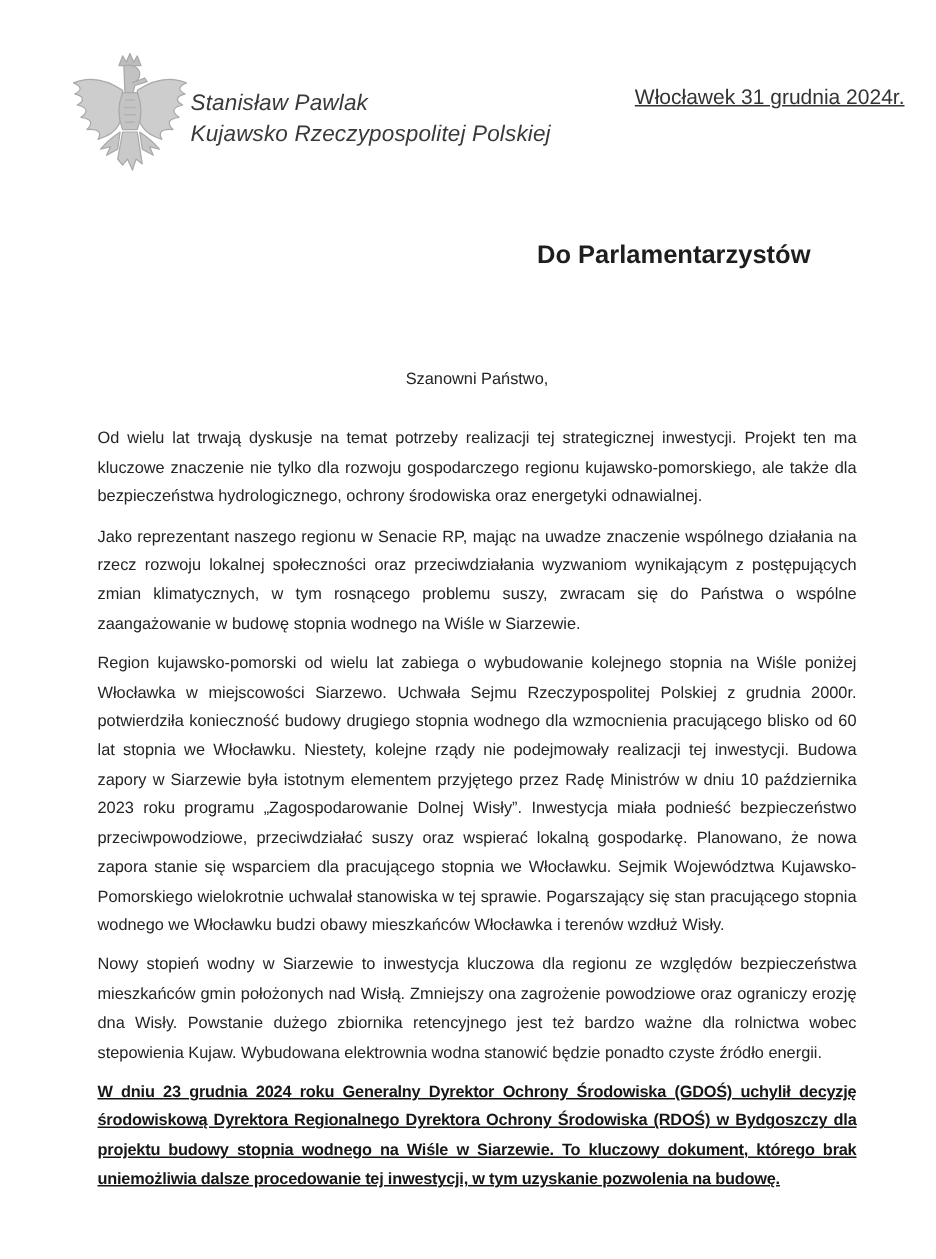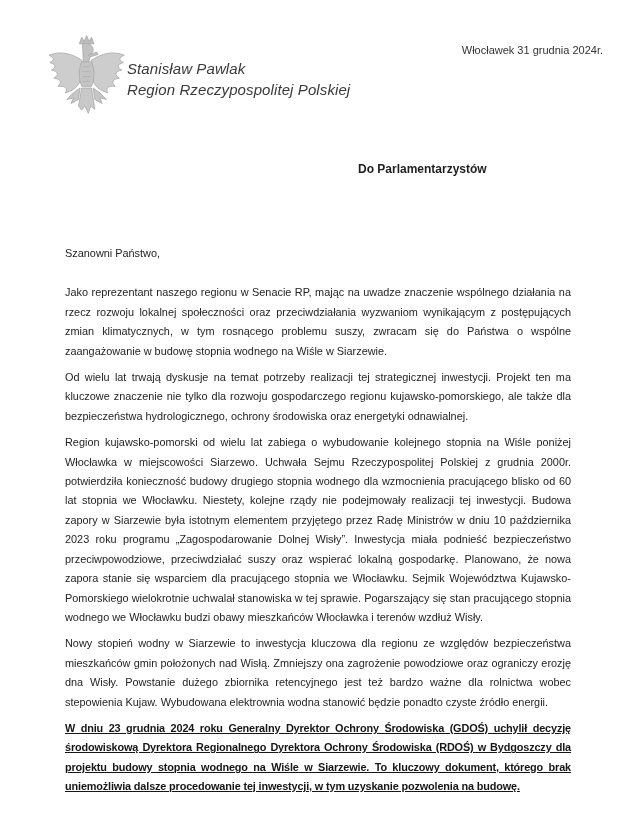--- a/index.html
+++ b/index.html
@@ -29,49 +29,50 @@
     top: 58px;
     font-size: 15px;
     line-height: 21px;
     color: #3a3a3a;
     letter-spacing: 0.1px;
     white-space: nowrap;
     font-style: italic;
   }
   .dateline {
     position: absolute;
-    top: 44px;
+    top: 56px;
     right: 21px;
-    font-size: 11px;
+    font-size: 14px;
     color: #333333;
     white-space: nowrap;
+    text-decoration: underline;
   }
   .recipient-block {
     position: absolute;
     left: 358px;
     top: 160px;
-    font-size: 12px;
+    font-size: 17px;
     font-weight: bold;
     line-height: 19px;
     color: #1e1e1e;
     white-space: nowrap;
   }
   .letter-body {
     position: absolute;
     left: 65px;
     top: 244px;
     width: 506px;
     font-size: 10.9px;
     line-height: 19.4px;
     text-align: justify;
     color: #242424;
   }
   .salutation {
     margin: 0 0 20px 0;
-    text-align: left;
+    text-align: center;
   }
   .para {
     margin: 0 0 7px 0;
   }
   .para.bold {
     font-weight: bold;
     letter-spacing: -0.15px;
     color: #161616;
     text-decoration: underline;
   }
@@ -100,31 +101,31 @@
         <path d="M44 66 C38 70 33 74 28 80 L36 78 L33 85 L42 80 Z" fill="#c6c6c6"></path>
         <path d="M60 66 C66 70 71 74 76 80 L68 78 L71 85 L62 80 Z" fill="#c6c6c6"></path>
 
         <path d="M46 66 L58 66 L62 92 L57 88 L54 97 L50 88 L46 93 L42 88 Z" fill="#c9c9c9"></path>
       </g>
     </svg>
   </div>
 
   <div class="sender-block">
     <div>Stanisław Pawlak</div>
-    <div>Region Rzeczypospolitej Polskiej</div>
+    <div>Kujawsko Rzeczypospolitej Polskiej</div>
   </div>
 
   <div class="dateline">Włocławek 31 grudnia 2024r.</div>
 
   <div class="recipient-block">
     <div>Do Parlamentarzystów</div>
   </div>
 
   <div class="letter-body">
     <p class="salutation">Szanowni Państwo,</p>
+    <p class="para">Od wielu lat trwają dyskusje na temat potrzeby realizacji tej strategicznej inwestycji. Projekt ten ma kluczowe znaczenie nie tylko dla rozwoju gospodarczego regionu kujawsko-pomorskiego, ale także dla bezpieczeństwa hydrologicznego, ochrony środowiska oraz energetyki odnawialnej.</p>
     <p class="para">Jako reprezentant naszego regionu w Senacie RP, mając na uwadze znaczenie wspólnego działania na rzecz rozwoju lokalnej społeczności oraz przeciwdziałania wyzwaniom wynikającym z postępujących zmian klimatycznych, w tym rosnącego problemu suszy, zwracam się do Państwa o wspólne zaangażowanie w budowę stopnia wodnego na Wiśle w Siarzewie.</p>
-    <p class="para">Od wielu lat trwają dyskusje na temat potrzeby realizacji tej strategicznej inwestycji. Projekt ten ma kluczowe znaczenie nie tylko dla rozwoju gospodarczego regionu kujawsko-pomorskiego, ale także dla bezpieczeństwa hydrologicznego, ochrony środowiska oraz energetyki odnawialnej.</p>
     <p class="para">Region kujawsko-pomorski od wielu lat zabiega o wybudowanie kolejnego stopnia na Wiśle poniżej Włocławka w miejscowości Siarzewo. Uchwała Sejmu Rzeczypospolitej Polskiej z grudnia 2000r. potwierdziła konieczność budowy drugiego stopnia wodnego dla wzmocnienia pracującego blisko od 60 lat stopnia we Włocławku. Niestety, kolejne rządy nie podejmowały realizacji tej inwestycji. Budowa zapory w Siarzewie była istotnym elementem przyjętego przez Radę Ministrów w dniu 10 października 2023 roku programu „Zagospodarowanie Dolnej Wisły”. Inwestycja miała podnieść bezpieczeństwo przeciwpowodziowe, przeciwdziałać suszy oraz wspierać lokalną gospodarkę. Planowano, że nowa zapora stanie się wsparciem dla pracującego stopnia we Włocławku. Sejmik Województwa Kujawsko-Pomorskiego wielokrotnie uchwalał stanowiska w tej sprawie. Pogarszający się stan pracującego stopnia wodnego we Włocławku budzi obawy mieszkańców Włocławka i terenów wzdłuż Wisły.</p>
     <p class="para">Nowy stopień wodny w Siarzewie to inwestycja kluczowa dla regionu ze względów bezpieczeństwa mieszkańców gmin położonych nad Wisłą. Zmniejszy ona zagrożenie powodziowe oraz ograniczy erozję dna Wisły. Powstanie dużego zbiornika retencyjnego jest też bardzo ważne dla rolnictwa wobec stepowienia Kujaw. Wybudowana elektrownia wodna stanowić będzie ponadto czyste źródło energii.</p>
     <p class="para bold">W dniu 23 grudnia 2024 roku Generalny Dyrektor Ochrony Środowiska (GDOŚ) uchylił decyzję środowiskową Dyrektora Regionalnego Dyrektora Ochrony Środowiska (RDOŚ) w Bydgoszczy dla projektu budowy stopnia wodnego na Wiśle w Siarzewie. To kluczowy dokument, którego brak uniemożliwia dalsze procedowanie tej inwestycji, w tym uzyskanie pozwolenia na budowę.</p>
   </div>
 
 </div>
 
 </body></html>

